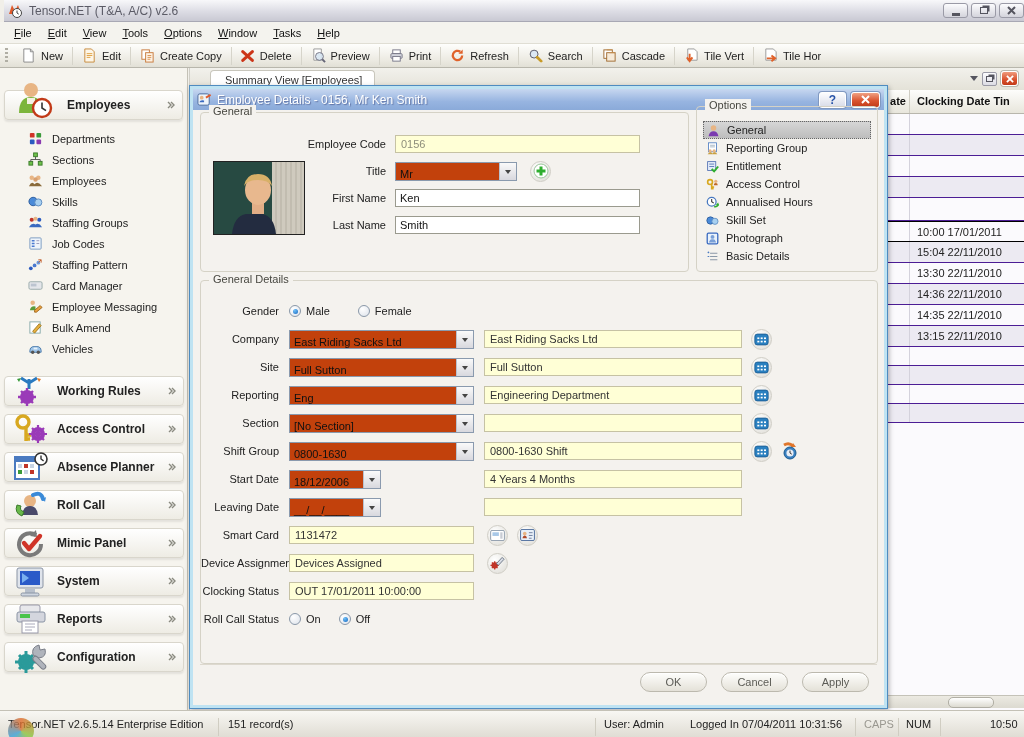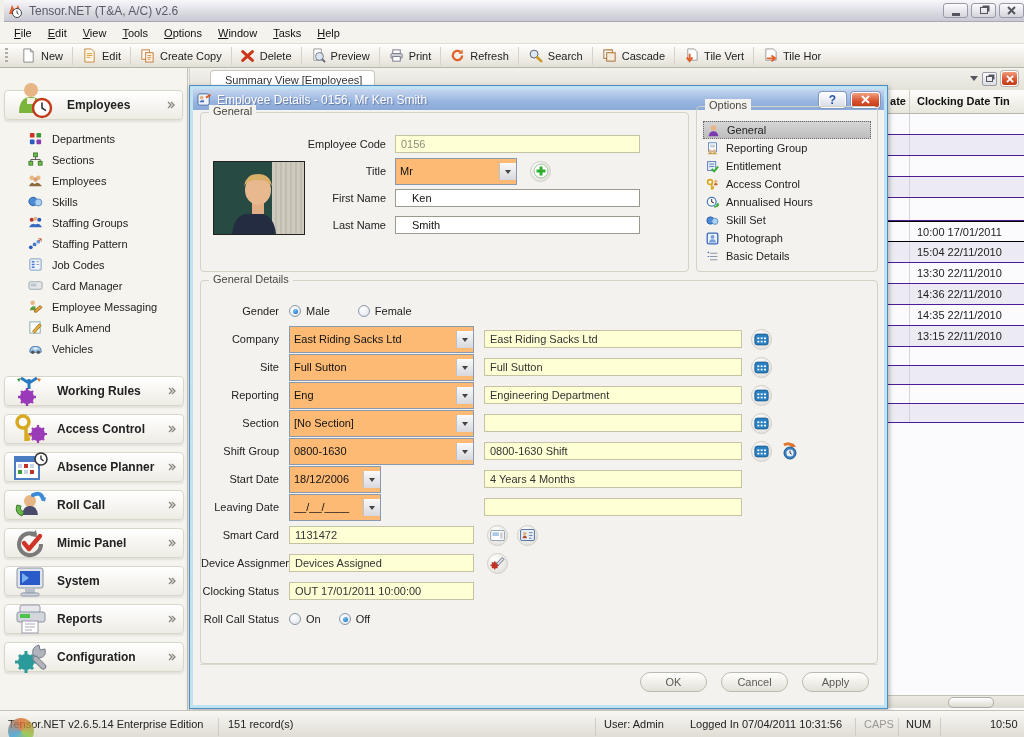--- a/index.html
+++ b/index.html
@@ -90,24 +90,24 @@
   .grp-options{left:506px;top:20px;width:182px;height:166px;}
   .grp-details{left:10px;top:194px;width:678px;height:384px;}
 
   .photo{position:absolute;left:12px;top:48px;width:92px;height:74px;border:1px solid #222;}
 
   .gfield-rows{position:absolute;left:0;top:22px;right:12px;display:flex;flex-direction:column;gap:9px;}
   .gfrow{display:flex;align-items:center;height:18px;}
   .gfrow .lab{width:194px;text-align:right;padding-right:9px;color:#222;}
 
   input,.txt-input,.ylw,.combo{font-size:11px;}
-  .txt-input{height:18px;border:1px solid #9a9a8e;background:#fff;padding:2px 16px;width:245px;color:#111;display:flex;align-items:center;}
+  .txt-input{height:18px;border:1px solid #9a9a8e;background:#fff;padding:2px 4px;width:245px;color:#111;display:flex;align-items:center;}
   .ylw{height:18px;border:1px solid #c6c2a4;background:#ffffd6;padding:2px 5px;color:#333;display:flex;align-items:center;}
   .ylw.ro{color:#8e8e7c;}
-  .combo{height:27px;border:1px solid #8a9aae;background:#fdba74;display:flex;align-items:center;}
+  .combo{height:19px;border:1px solid #8a9aae;background:#c2410c;display:flex;align-items:flex-end;}
   .combo .val{flex:1;padding:0 4px;color:#111;white-space:nowrap;overflow:hidden;}
   .combo .cbtnd{width:17px;height:17px;border-left:1px solid #b8c2d0;background:linear-gradient(#fafafa,#d8d8de);
     display:flex;align-items:center;justify-content:center;}
   .combo .cbtnd::after{content:"";width:0;height:0;border:3.5px solid transparent;border-top:4.5px solid #444;margin-top:4px;}
 
   .opt-list{position:absolute;left:6px;top:14px;right:6px;}
   .opt-item{display:flex;align-items:center;gap:7px;height:18px;padding-left:3px;color:#222;}
   .opt-item.selected{background:linear-gradient(#d6d6d6,#bdbdbd);border:1px dotted #666;}
 
   .gd-rows{position:absolute;left:0;top:16px;right:10px;display:flex;flex-direction:column;}
@@ -327,34 +327,34 @@
         <svg class="ico" width="15" height="15" viewBox="0 0 16 16">
             <circle cx="4" cy="5" r="2.2" fill="#c03428"></circle>
             <circle cx="12" cy="5" r="2.2" fill="#2a5ac0"></circle>
             <circle cx="8" cy="4" r="2.2" fill="#e8b584"></circle>
             <path d="M1 13 q3-5 7-3 q4-2 7 3 z" fill="#3a6ac0"></path>
           </svg>
         <span>Staffing Groups</span>
       </div>
       <div class="sb-item">
         <svg class="ico" width="15" height="15" viewBox="0 0 16 16">
+            <rect x="2" y="2" width="12" height="12" rx="1" fill="#eef4fa" stroke="#7a9ac0"></rect>
+            <path d="M4 5h3M4 8h3M4 11h3" stroke="#4a7ad0" stroke-width="1.6"></path>
+            <path d="M9 5h3M9 8h3" stroke="#99b"></path>
+          </svg>
+        <span>Job Codes</span>
+      </div>
+      <div class="sb-item">
+        <svg class="ico" width="15" height="15" viewBox="0 0 16 16">
             <circle cx="3" cy="12" r="2" fill="#2a5ac0"></circle>
             <circle cx="7" cy="9" r="2" fill="#4a7ad0"></circle>
             <circle cx="11" cy="6" r="2" fill="#6a9ae0"></circle>
             <path d="M11 6 L14 3 M14 3 l-3 0 m3 0 l0 3" stroke="#c05a28" fill="none"></path>
           </svg>
         <span>Staffing Pattern</span>
-      </div>
-      <div class="sb-item">
-        <svg class="ico" width="15" height="15" viewBox="0 0 16 16">
-            <rect x="2" y="2" width="12" height="12" rx="1" fill="#eef4fa" stroke="#7a9ac0"></rect>
-            <path d="M4 5h3M4 8h3M4 11h3" stroke="#4a7ad0" stroke-width="1.6"></path>
-            <path d="M9 5h3M9 8h3" stroke="#99b"></path>
-          </svg>
-        <span>Job Codes</span>
       </div>
       <div class="sb-item">
         <svg class="ico" width="15" height="15" viewBox="0 0 16 16">
             <rect x="1" y="4" width="14" height="8" rx="1.5" fill="#e4e6ea" stroke="#9aa"></rect>
             <rect x="3" y="6" width="6" height="3" fill="#bcc4d0"></rect>
           </svg>
         <span>Card Manager</span>
       </div>
       <div class="sb-item">
         <svg class="ico" width="15" height="15" viewBox="0 0 16 16">

